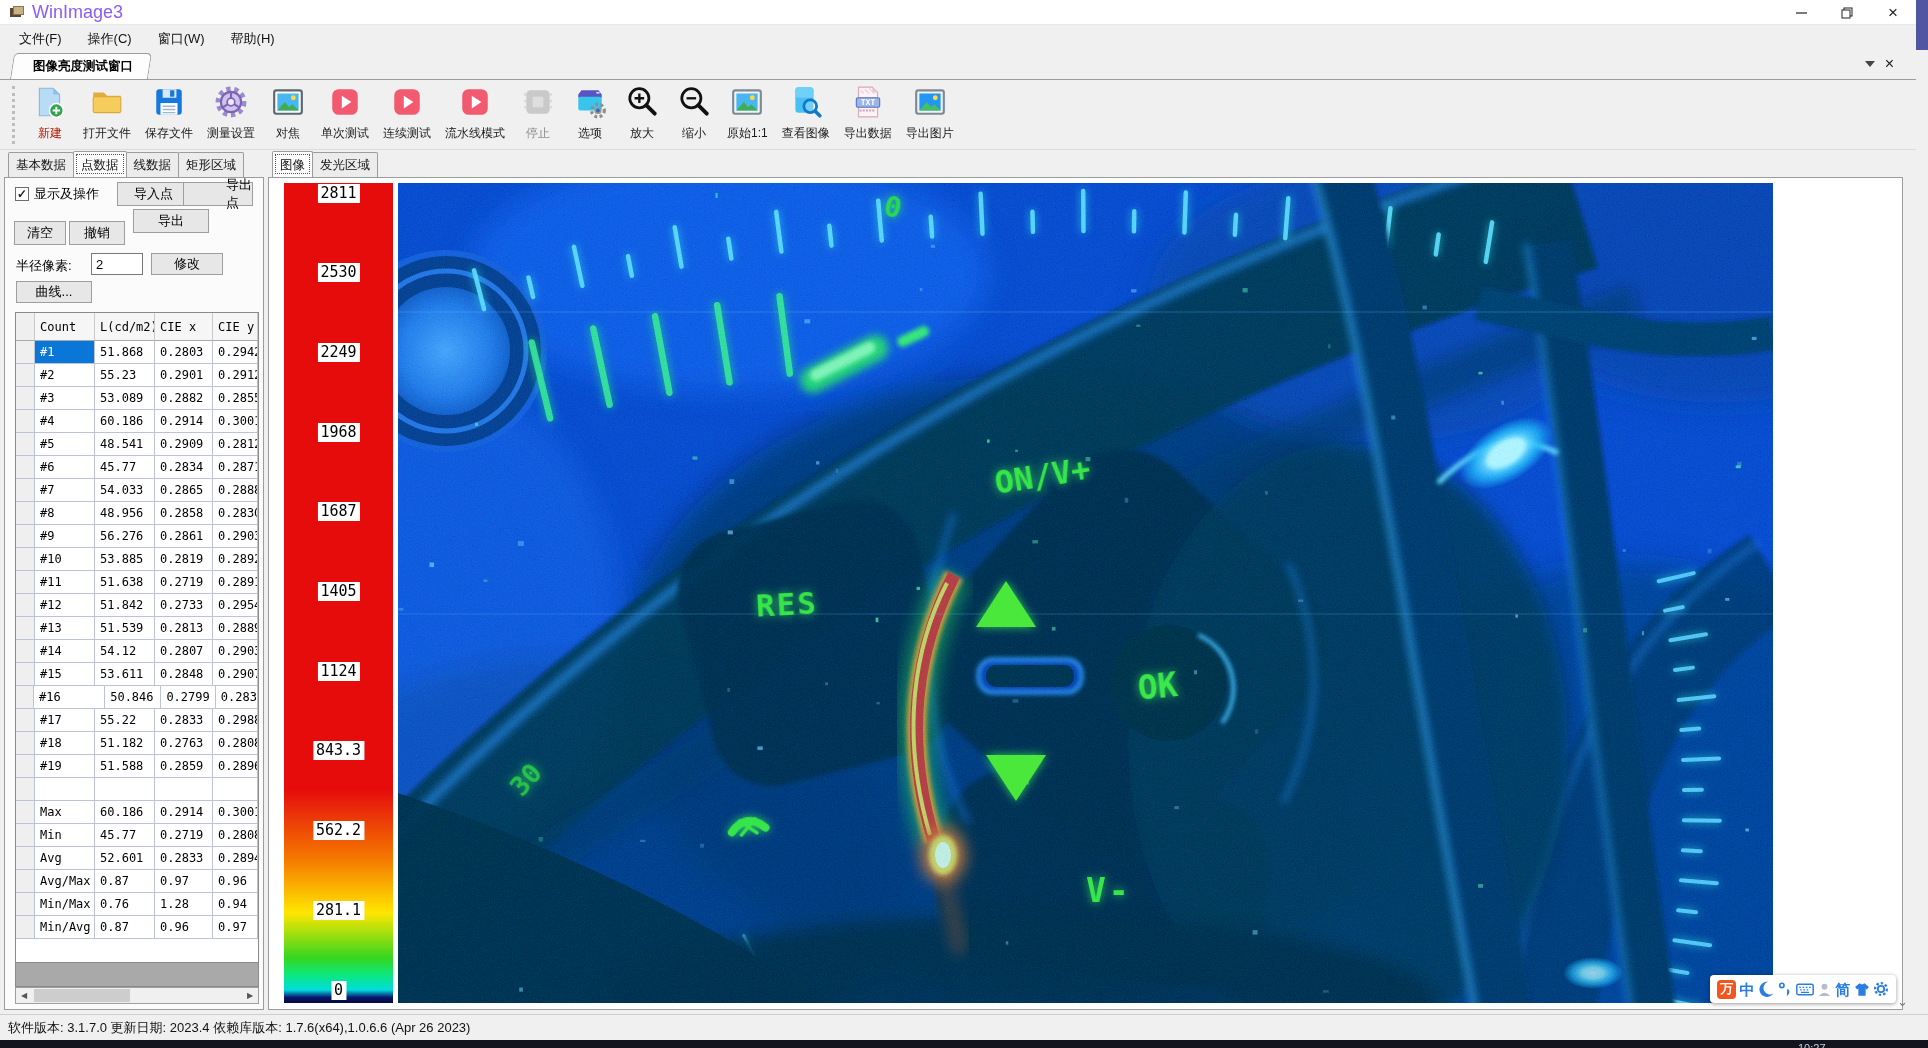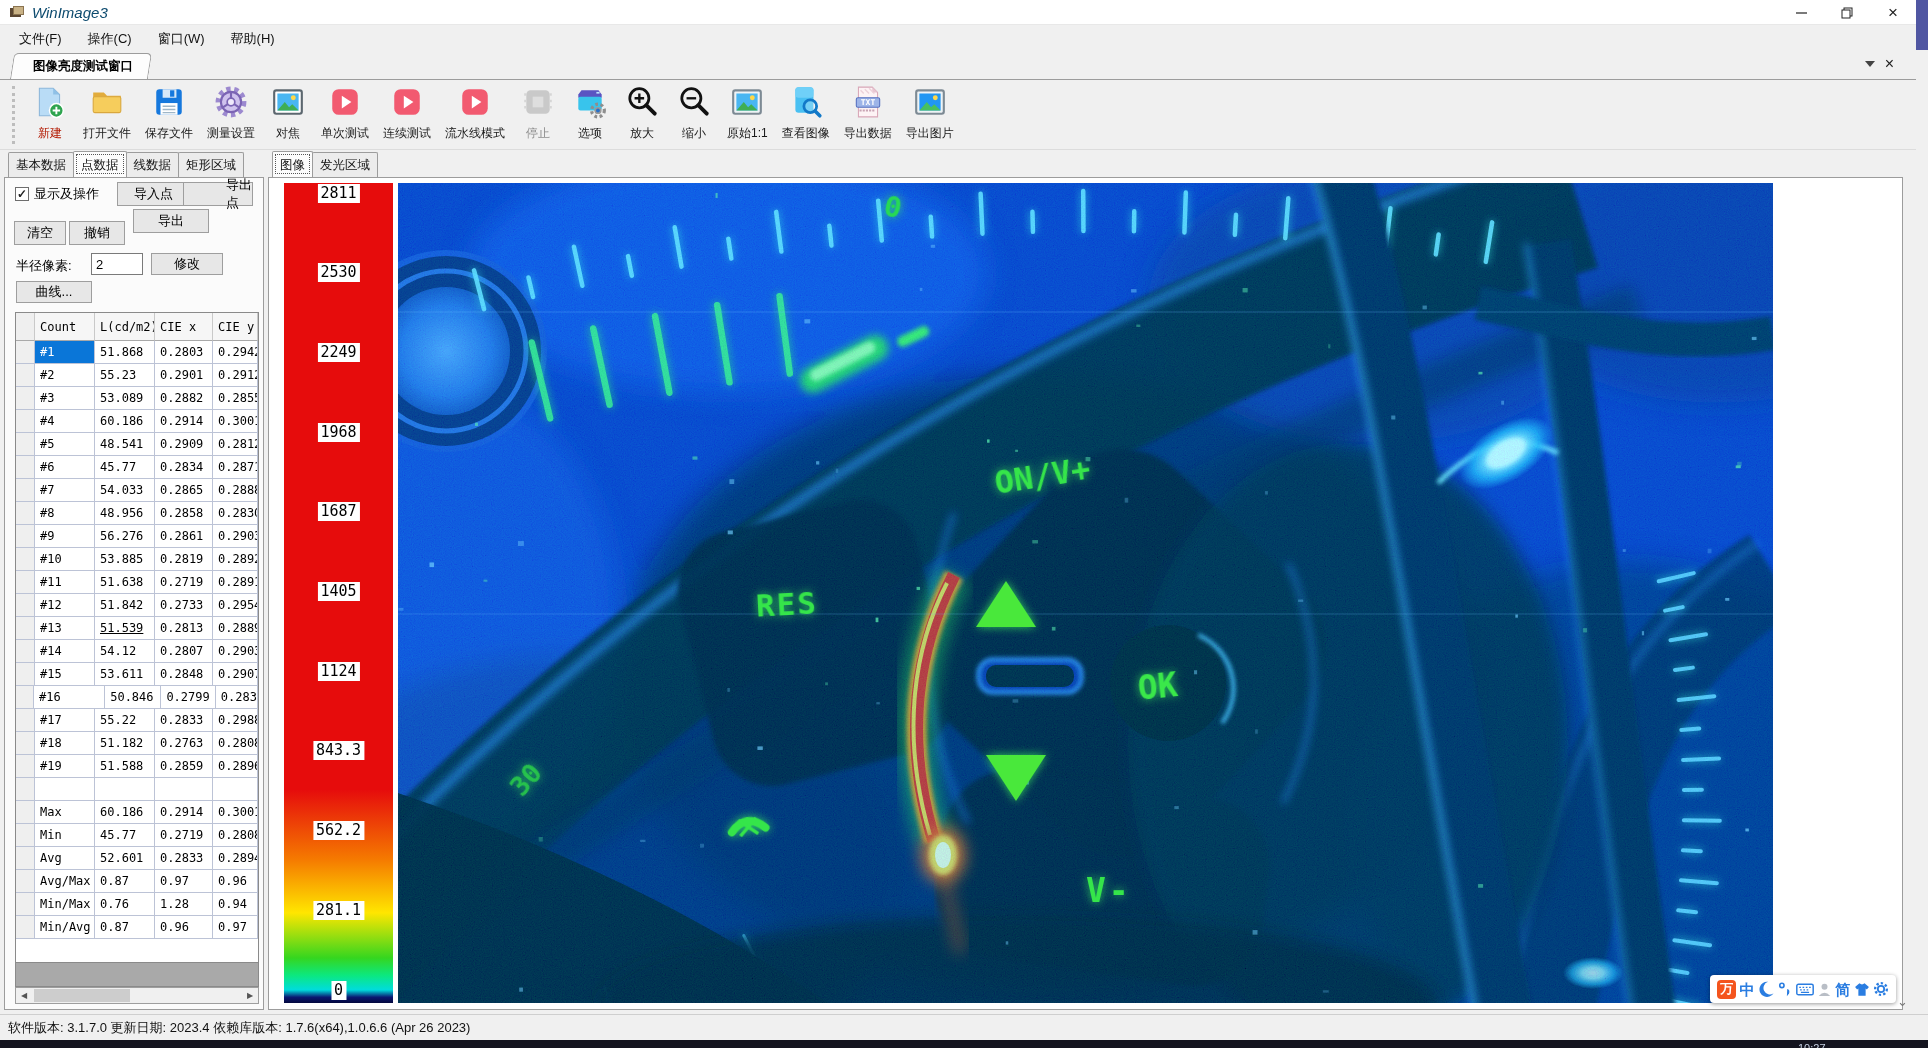--- a/index.html
+++ b/index.html
@@ -2,21 +2,21 @@
 <html><head>
 <meta charset="utf-8">
 <style>
   html,body{margin:0;padding:0;width:1928px;height:1048px;overflow:hidden;
     font-family:"Liberation Sans",sans-serif;background:#f0f0f0;position:relative;}
   *{box-sizing:border-box;}
   
   #titlebar{position:absolute;left:0;top:0;width:1928px;height:25px;background:#fff;
     display:flex;align-items:center;border-bottom:1px solid #e8e8e8;}
   #app-icon{width:16px;height:14px;margin:0 7px 0 9px;}
-  #title-text{font-size:15px;color:#0c4a6e;font-style:italic;}
+  #title-text{font-size:18px;color:#8b5cf6;}
   .winbtns{position:absolute;right:12px;top:0;height:25px;display:flex;}
   .winbtn{width:46px;height:25px;display:flex;align-items:center;justify-content:center;color:#222;font-size:14px;}
   #menubar{position:absolute;left:0;top:25px;width:1928px;height:27px;background:#f0f0f0;
     display:flex;align-items:center;padding-left:6px;}
   .menu-item{font-size:13px;color:#111;padding:4px 13px;}
   #purple-strip{position:absolute;right:0;top:0;width:12px;height:50px;background:#5056a2;}
   
   #tabstrip{position:absolute;left:0;top:52px;width:1916px;height:28px;background:#f0f0f0;
     border-bottom:1px solid #9c9c9c;}
   #doc-tab{position:absolute;left:12px;bottom:0;height:26px;padding:0 16px 0 20px;background:#fdfdfd;
@@ -405,21 +405,21 @@
       <div class="grow">
         <div class="gcell grhdr" style="width: 19px; height: 23px;"></div>
         <div class="gcell" style="width: 60px; height: 23px;">#12</div>
         <div class="gcell" style="width: 60px; height: 23px;">51.842</div>
         <div class="gcell" style="width: 58px; height: 23px;">0.2733</div>
         <div class="gcell" style="width: 45px; height: 23px;">0.2954</div>
       </div>
       <div class="grow">
         <div class="gcell grhdr" style="width: 19px; height: 23px;"></div>
         <div class="gcell" style="width: 60px; height: 23px;">#13</div>
-        <div class="gcell" style="width: 60px; height: 23px; text-decoration: underline;">51.539</div>
+        <div class="gcell" style="width: 60px; height: 23px;">51.539</div>
         <div class="gcell" style="width: 58px; height: 23px;">0.2813</div>
         <div class="gcell" style="width: 45px; height: 23px;">0.2889</div>
       </div>
       <div class="grow">
         <div class="gcell grhdr" style="width: 19px; height: 23px;"></div>
         <div class="gcell" style="width: 60px; height: 23px;">#14</div>
         <div class="gcell" style="width: 60px; height: 23px;">54.12</div>
         <div class="gcell" style="width: 58px; height: 23px;">0.2807</div>
         <div class="gcell" style="width: 45px; height: 23px;">0.2903</div>
       </div>

